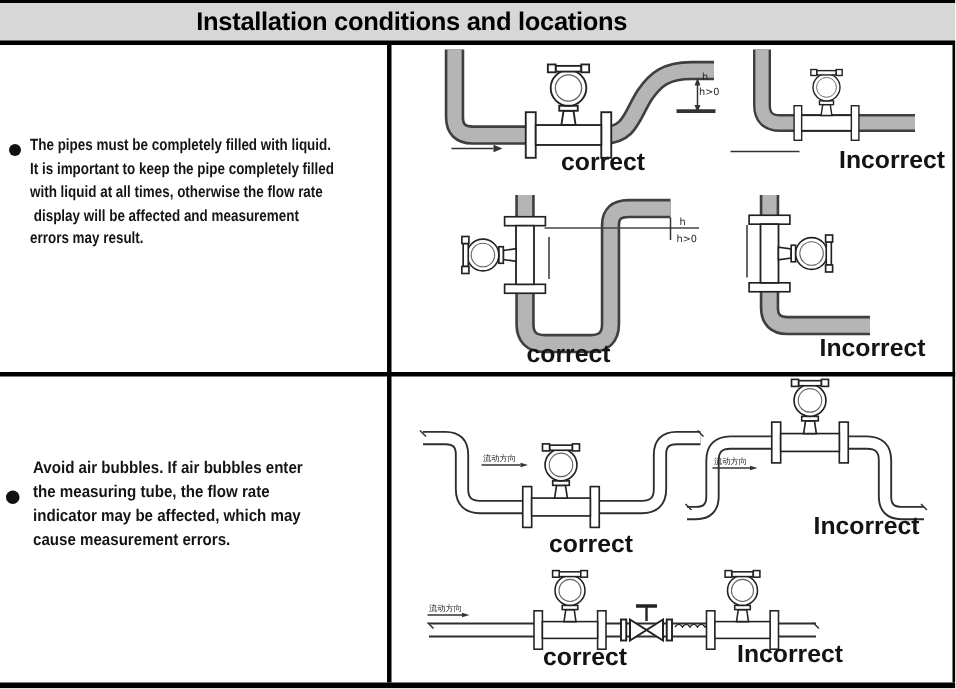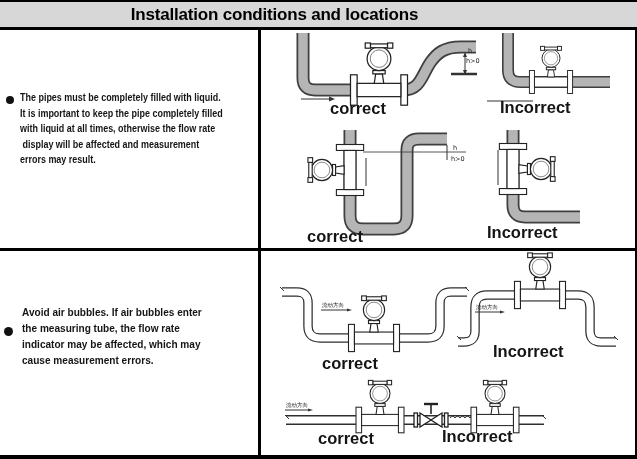--- a/index.html
+++ b/index.html
@@ -28,21 +28,21 @@
   .pipeO2{fill:none;stroke:#3f3f3f;stroke-width:12;}
   .pipeI2{fill:none;stroke:#b5b5b5;stroke-width:8.8;}
   .wpipeO{fill:none;stroke:#2e2e2e;stroke-width:9.5;}
   .wpipeI{fill:none;stroke:#ffffff;stroke-width:7;}
   .wpipeO3{fill:none;stroke:#2e2e2e;stroke-width:10;}
   .wpipeI3{fill:none;stroke:#ffffff;stroke-width:7.2;}
   .mfill{fill:#fff;stroke:#222;stroke-width:1.3;}
   .thin{stroke:#333;stroke-width:1;}
   .dim{font-family:"DejaVu Sans",sans-serif;font-size:6.5px;fill:#222;}
   .cjk{font-family:"DejaVu Sans",sans-serif;font-size:5.5px;fill:#222;}
-  .lbl{position:absolute;font-size:16.5px;font-weight:600;text-align:left;color:#141414;}
+  .lbl{position:absolute;font-size:16.5px;font-weight:600;text-align:right;color:#141414;}
 </style>
 </head>
 <body>
 
 <div id="page">
 
   <svg width="0" height="0">
     <defs>
       <g id="meter">
         <rect x="-30" y="-16" width="7" height="32" class="mfill"></rect>

